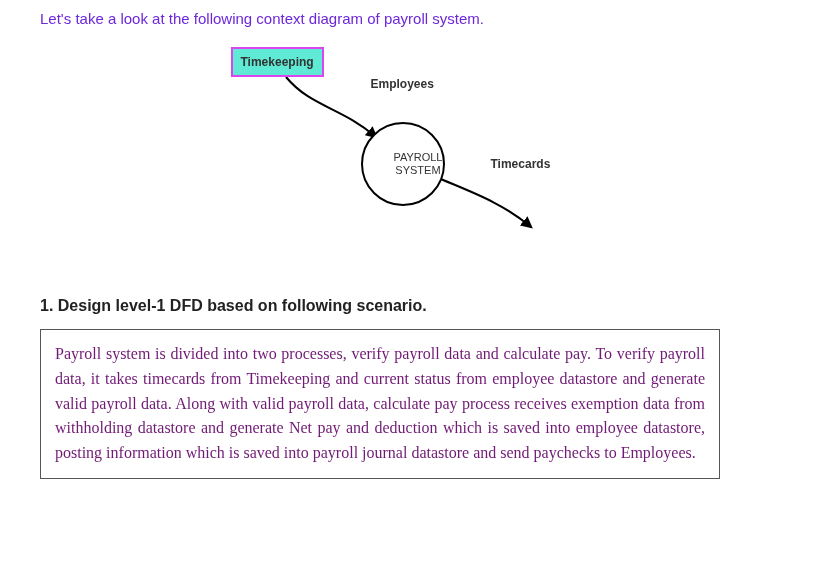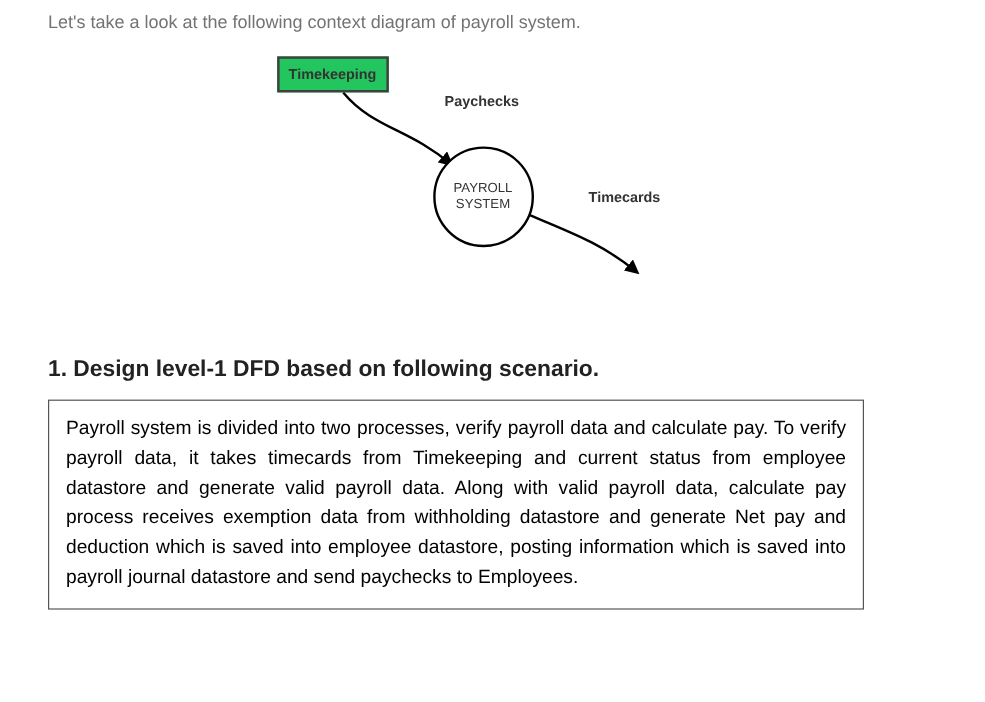--- a/index.html
+++ b/index.html
@@ -11,90 +11,90 @@
   }
   .page {
     width: 821px;
     height: 585px;
     position: relative;
     box-sizing: border-box;
     padding: 10px 40px 20px 40px;
   }
   .intro {
     font-size: 15px;
-    color: #737373;
+    color: #6d28d9;
     margin-top: 0;
   }
   .diagram {
     position: relative;
     width: 360px;
     height: 220px;
     margin: 20px auto 30px auto;
   }
   .box {
     position: absolute;
-    border: 2px solid #404040;
-    background: #22c55e;
+    border: 2px solid #d946ef;
+    background: #5eead4;
     font-size: 12px;
     font-weight: bold;
     padding: 6px 8px;
     text-align: left;
     line-height: 1.2;
   }
   .box.tk { left: 0px; top: 0px; }
   .box.emp { left: 290px; top: 170px; }
   .circle {
     position: absolute;
     width: 80px;
     height: 80px;
     border: 2px solid #000;
     border-radius: 50%;
     left: 130px;
     top: 75px;
     display: flex;
     align-items: center;
-    justify-content: center;
+    justify-content: flex-end;
     text-align: center;
     font-size: 11px;
     line-height: 1.2;
     background: #fff;
   }
   .flowlabel {
     position: absolute;
     font-size: 12px;
     font-weight: bold;
   }
   .flowlabel.tc { left: 140px; top: 30px; }
   .flowlabel.pc { left: 260px; top: 110px; }
   .diagram svg {
     position: absolute;
     left: 0; top: 0;
     width: 100%;
     height: 100%;
     pointer-events: none;
   }
   .qheading {
-    font-size: 19px;
+    font-size: 16px;
     font-weight: bold;
     color: #222;
     margin: 0 0 14px 0;
   }
   .scenario-box {
     border: 1px solid #555;
     padding: 12px 14px;
     width: 680px;
     box-sizing: border-box;
   }
   .scenario-box p {
     margin: 0;
-    font-family: Liberation Sans, sans-serif;
+    font-family: Liberation Serif, serif;
     font-size: 16px;
     line-height: 1.55;
     text-align: justify;
-    color: #000000;
+    color: #701a75;
   }
 </style>
 </head>
 <body>
 
 <div class="page">
 
   <p class="intro">Let's take a look at the following context diagram of payroll system.</p>
 
   <div class="diagram">
@@ -110,21 +110,21 @@
       <path d="M 205 130 C 240 145, 270 155, 300 180" stroke="#000" stroke-width="2" fill="none" marker-end="url(#arrow)"></path>
     </svg>
 
     <div class="box tk">Timekeeping</div>
 
     <div class="circle">
       <span>PAYROLL<br>SYSTEM</span>
     </div>
 
 
-    <div class="flowlabel tc">Paychecks</div>
+    <div class="flowlabel tc">Employees</div>
     <div class="flowlabel pc">Timecards</div>
   </div>
 
   <p class="qheading">1. Design level-1 DFD based on following scenario.</p>
 
   <div class="scenario-box">
     <p>Payroll system is divided into two processes, verify payroll data and calculate pay. To verify payroll data, it takes timecards from Timekeeping and current status from employee datastore and generate valid payroll data. Along with valid payroll data, calculate pay process receives exemption data from withholding datastore and generate Net pay and deduction which is saved into employee datastore, posting information which is saved into payroll journal datastore and send paychecks to Employees.</p>
   </div>
 
 </div>

